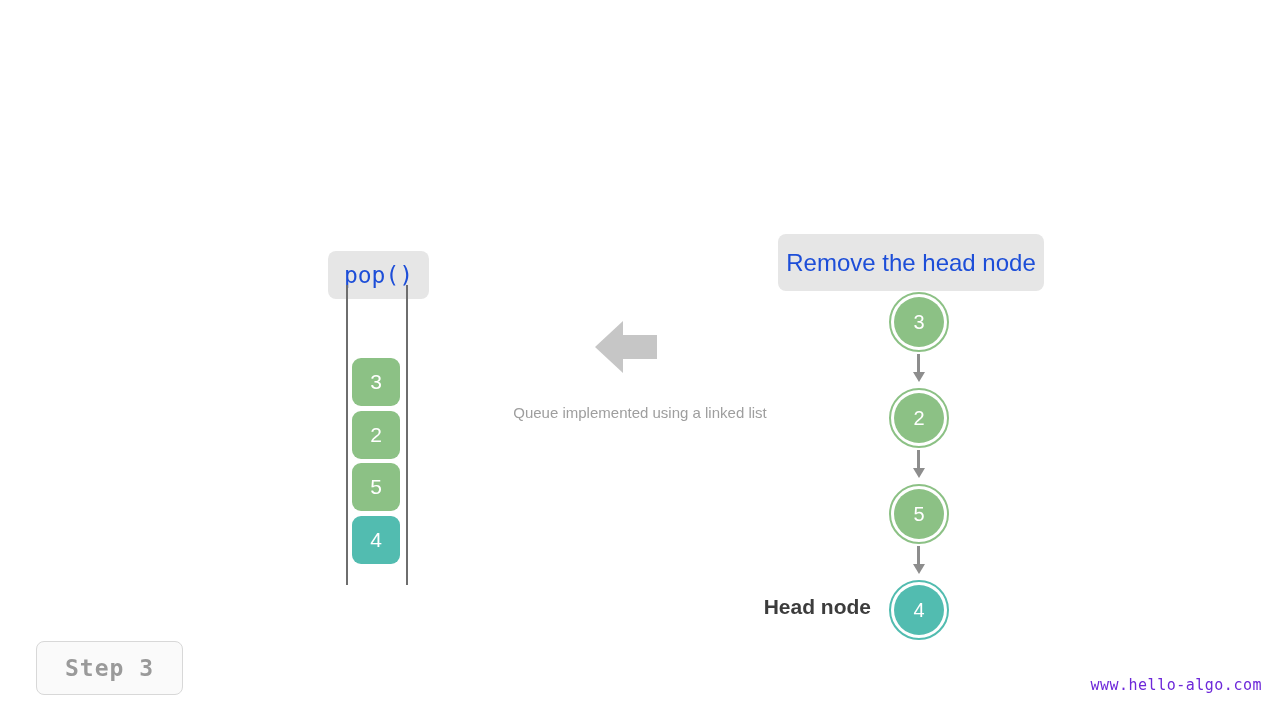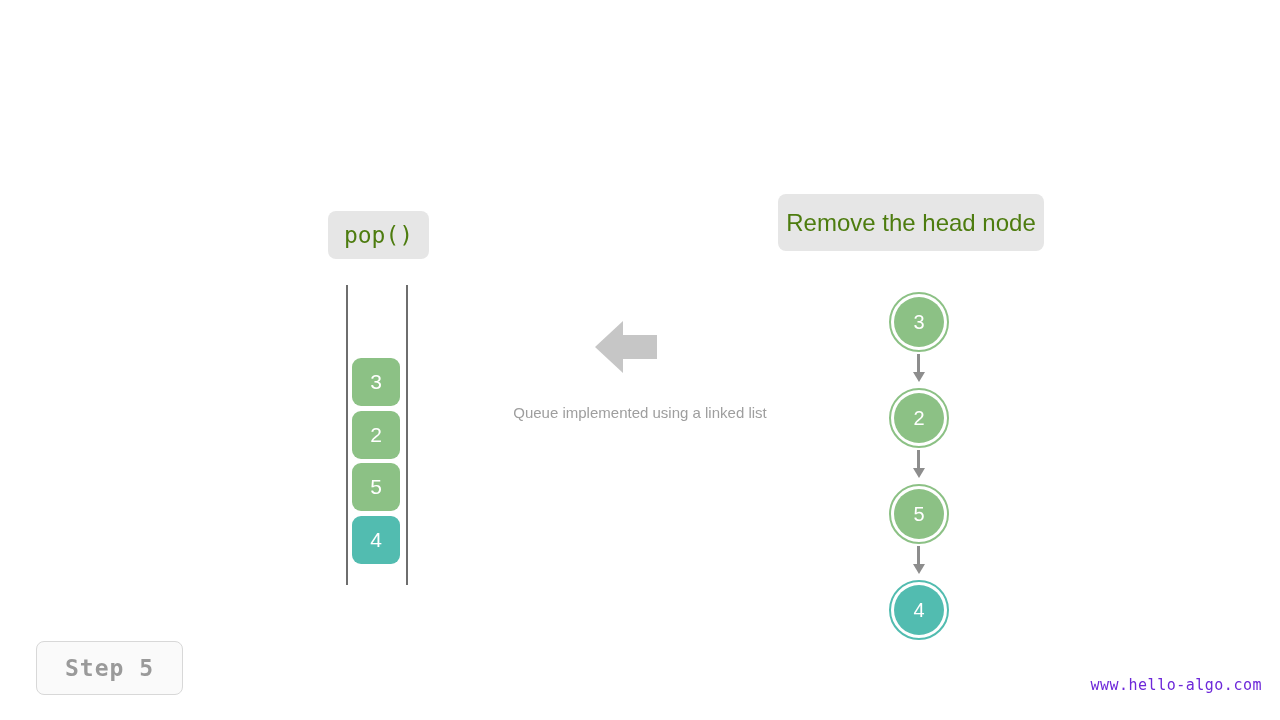--- a/index.html
+++ b/index.html
@@ -17,21 +17,22 @@
   }
 
   
   .chip {
     position: absolute;
     background: #e6e6e6;
     border-radius: 8px;
     display: flex;
     align-items: center;
     justify-content: center;
-    color: #4d7c0f;
+    color: #1d4ed8;
+    margin-top: 40px;
   }
   #op-chip {
     left: 328px;
     top: 211px;
     width: 101px;
     height: 48px;
     font-family: "DejaVu Sans Mono", "Liberation Mono", monospace;
     font-size: 23px;
     letter-spacing: 0px;
   }
@@ -216,20 +217,21 @@
 </div>
 
 <svg id="flow-arrow" viewBox="0 0 62 52">
   <polygon points="0,26 28,0 28,14 62,14 62,38 28,38 28,52" fill="#c6c6c6"></polygon>
 </svg>
 
 <div id="caption">Queue implemented using a linked list</div>
 
 <div id="linked-list">
 
+  <div class="node-label" id="head-label">Head node</div>
 
   <div class="node" style="top:7px;">
     <div class="core">3</div>
   </div>
 
   <div class="link" style="top:69px; height:28px;">
     <div class="shaft" style="height:20px;"></div>
     <div class="head" style="top:18px;"></div>
   </div>
 
@@ -249,15 +251,15 @@
   <div class="link" style="top:261px; height:28px;">
     <div class="shaft" style="height:20px;"></div>
     <div class="head" style="top:18px;"></div>
   </div>
 
   <div class="node teal" style="top:295px;">
     <div class="core">4</div>
   </div>
 </div>
 
-<div id="step-badge">Step  5</div>
+<div id="step-badge">Step  3</div>
 
 <div id="watermark">www.hello-algo.com</div>
 
 </body></html>

